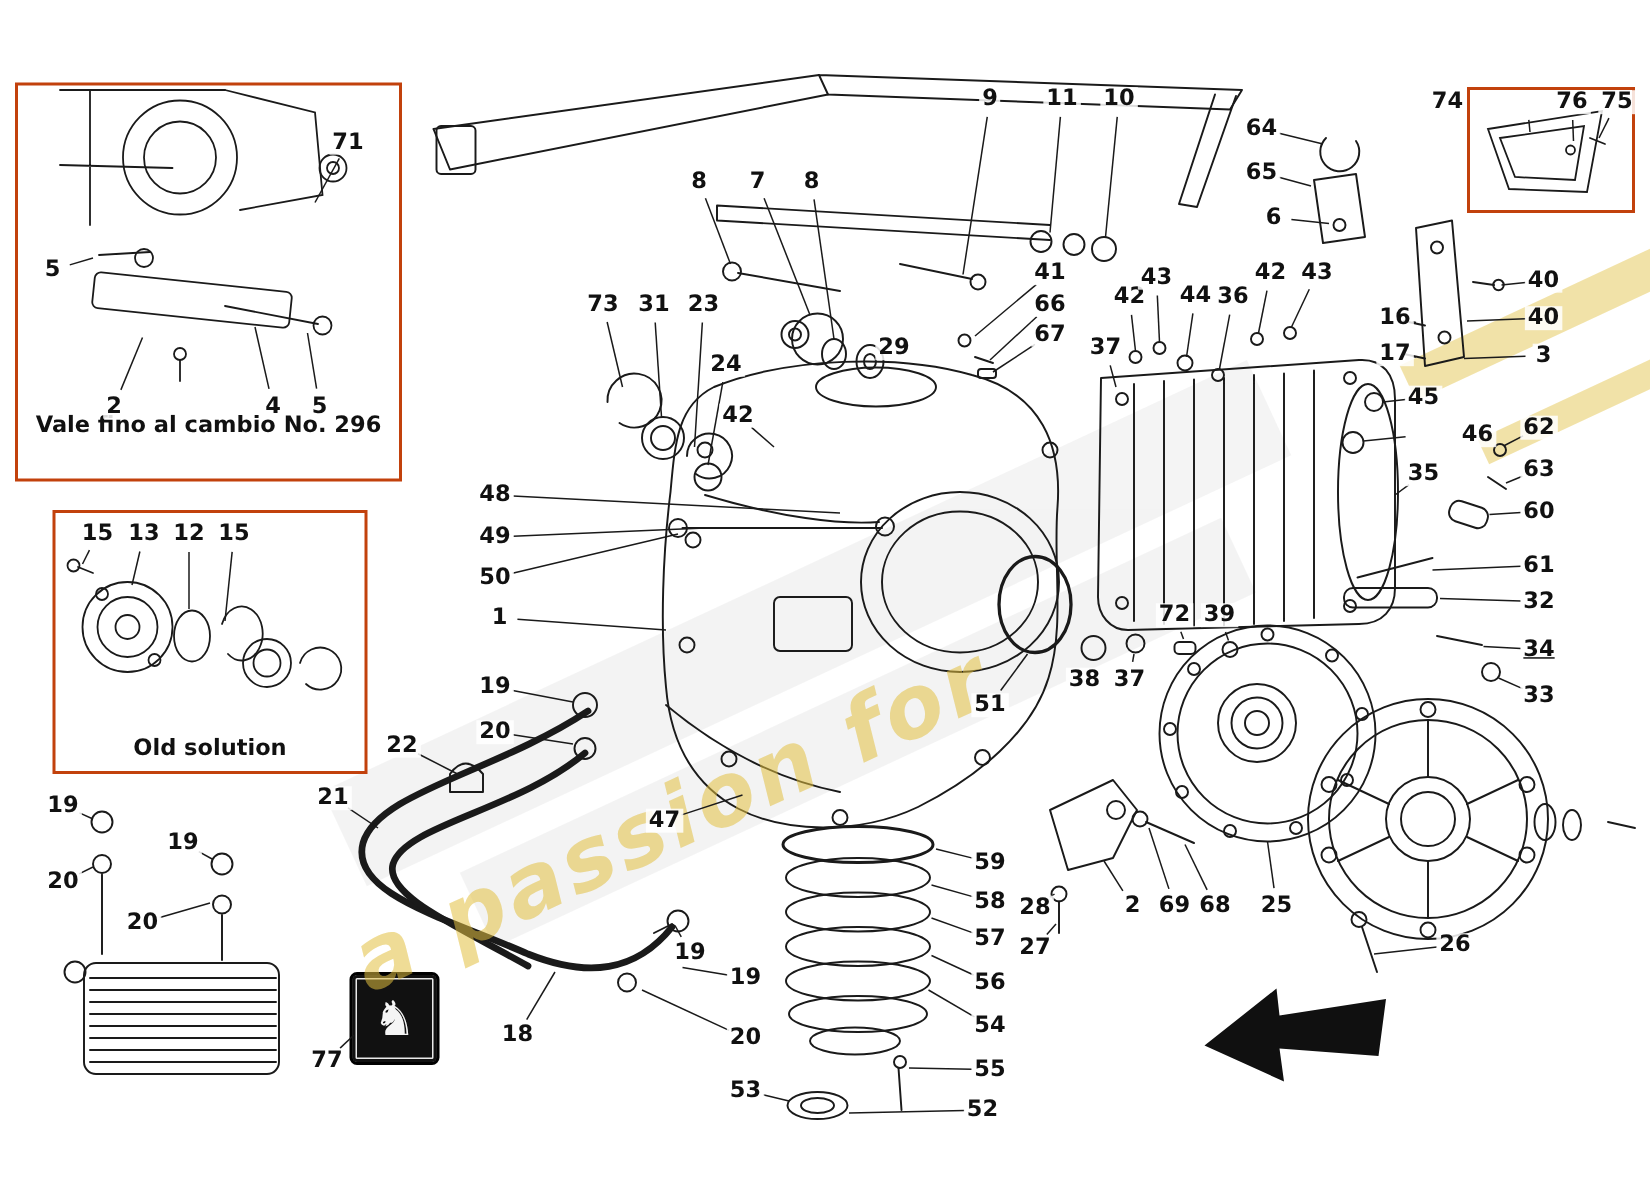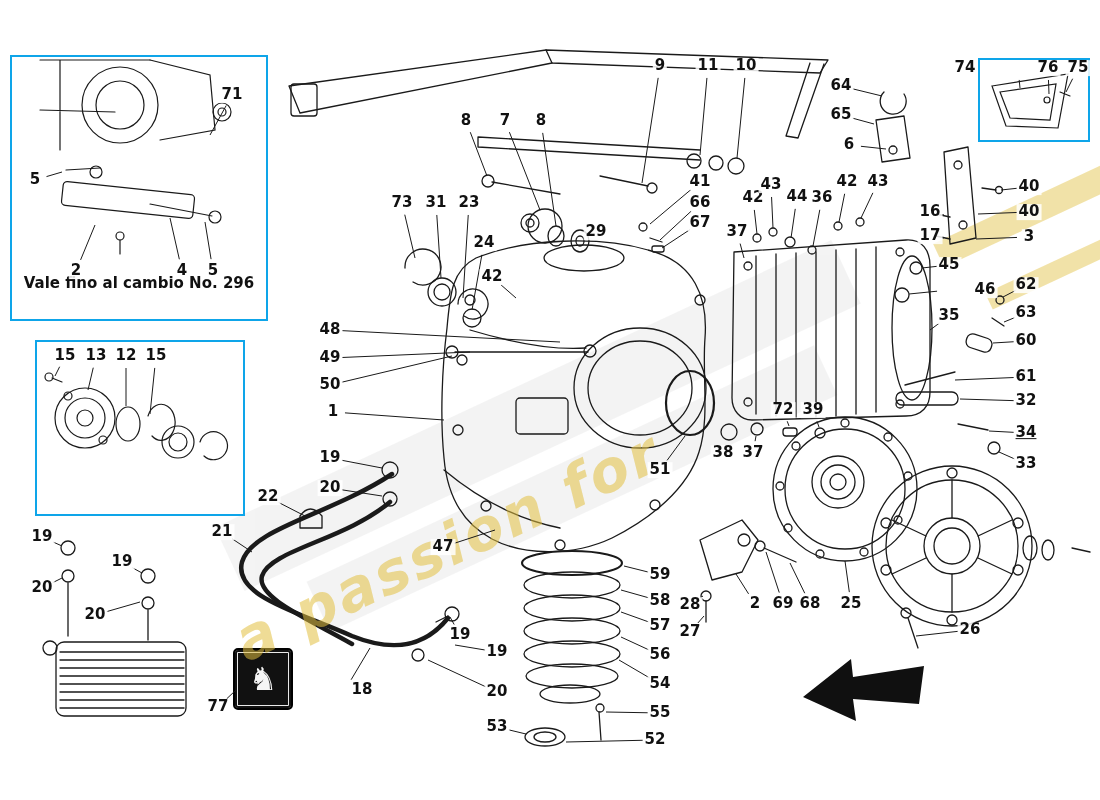--- a/index.html
+++ b/index.html
@@ -1,21 +1,21 @@
 <!DOCTYPE html>
 <html><head>
 <meta charset="utf-8">
 <style>
   * { margin:0; padding:0; box-sizing:border-box; }
   html,body { width:1100px; height:800px; background:#fff; font-family:"DejaVu Sans", sans-serif; }
   #stage { position:relative; width:1100px; height:800px; background:#fff; overflow:hidden; }
   svg.layer { position:absolute; left:0; top:0; }
   #art { z-index:1; }
   #leaders { z-index:4; }
-  .inset { position:absolute; border:2px solid #0ea5e9; z-index:2; background:transparent; }
+  .inset { position:absolute; border:2px solid #c2410c; z-index:2; background:transparent; }
   .inset .caption { position:absolute; left:0; right:0; text-align:center; font-weight:bold; font-size:15px; color:#111; line-height:1.25; }
   .part-label { position:absolute; transform:translate(-50%,-50%); font-weight:bold; font-size:15px; color:#111; z-index:5; background:rgba(255,255,255,.85); padding:0 2px; line-height:1.05; white-space:nowrap; }
   .watermark-text { position:absolute; left:238px; top:610px; transform:rotate(-25deg); transform-origin:left center; font-size:58px; font-weight:bold; font-style:italic; letter-spacing:3px; color:rgba(226,192,64,0.55); white-space:nowrap; z-index:3; pointer-events:none; }
   #ecu-box { position:absolute; left:233px; top:648px; width:60px; height:62px; background:#111; border:2px solid #000; border-radius:5px; z-index:2; display:flex; align-items:center; justify-content:center; box-shadow: inset 0 0 0 2px #111, inset 0 0 0 3px #e9e9e9; }
   #ecu-box .horse { color:#f5f5f5; font-size:32px; line-height:1; }
 </style>
 </head>
 <body>
 
 <div id="stage">
@@ -357,20 +357,21 @@
       <line x1="804.738916415743" y1="593.2147786522733" x2="790" y2="563" stroke="#1a1a1a" stroke-width="1"></line>
       <line x1="849.3416476170624" y1="592.1151412556142" x2="845" y2="561" stroke="#1a1a1a" stroke-width="1"></line>
       <line x1="958.0733951839165" y1="631.3251783128982" x2="916" y2="636" stroke="#1a1a1a" stroke-width="1"></line>
     </svg>
 
   <div class="inset" id="inset1" style="left:10px; top:55px; width:258px; height:266px;">
     <div class="caption" style="bottom:26px;">Vale fino al cambio No. 296</div>
   </div>
 
   <div class="inset" id="inset2" style="left:35px; top:340px; width:210px; height:176px;">
+    <div class="caption" style="bottom:6px;">Old solution</div>
   </div>
 
   <div class="inset" id="inset3" style="left:978px; top:58px; width:112px; height:84px;"></div>
 
   <div id="ecu-box">
     <span class="horse">♞</span>
   </div>
 
 <div class="part-label" style="left: 232px; top: 95px;">71</div>
     <div class="part-label" style="left: 35px; top: 180px;">5</div>
@@ -430,21 +431,21 @@
     <div class="part-label" style="left: 333px; top: 412px;">1</div>
     <div class="part-label" style="left: 330px; top: 458px;">19</div>
     <div class="part-label" style="left: 330px; top: 488px;">20</div>
     <div class="part-label" style="left: 268px; top: 497px;">22</div>
     <div class="part-label" style="left: 222px; top: 532px;">21</div>
     <div class="part-label" style="left: 42px; top: 537px;">19</div>
     <div class="part-label" style="left: 42px; top: 588px;">20</div>
     <div class="part-label" style="left: 122px; top: 562px;">19</div>
     <div class="part-label" style="left: 95px; top: 615px;">20</div>
     <div class="part-label" style="left: 218px; top: 707px;">77</div>
-    <div class="part-label" style="left: 345px; top: 690px; margin-left: 17px;">18</div>
+    <div class="part-label" style="left: 345px; top: 690px;">18</div>
     <div class="part-label" style="left: 460px; top: 635px;">19</div>
     <div class="part-label" style="left: 497px; top: 652px;">19</div>
     <div class="part-label" style="left: 497px; top: 692px;">20</div>
     <div class="part-label" style="left: 443px; top: 547px;">47</div>
     <div class="part-label" style="left: 660px; top: 470px;">51</div>
     <div class="part-label" style="left: 723px; top: 453px;">38</div>
     <div class="part-label" style="left: 753px; top: 453px;">37</div>
     <div class="part-label" style="left: 783px; top: 410px;">72</div>
     <div class="part-label" style="left: 813px; top: 410px;">39</div>
     <div class="part-label" style="left: 660px; top: 575px;">59</div>

